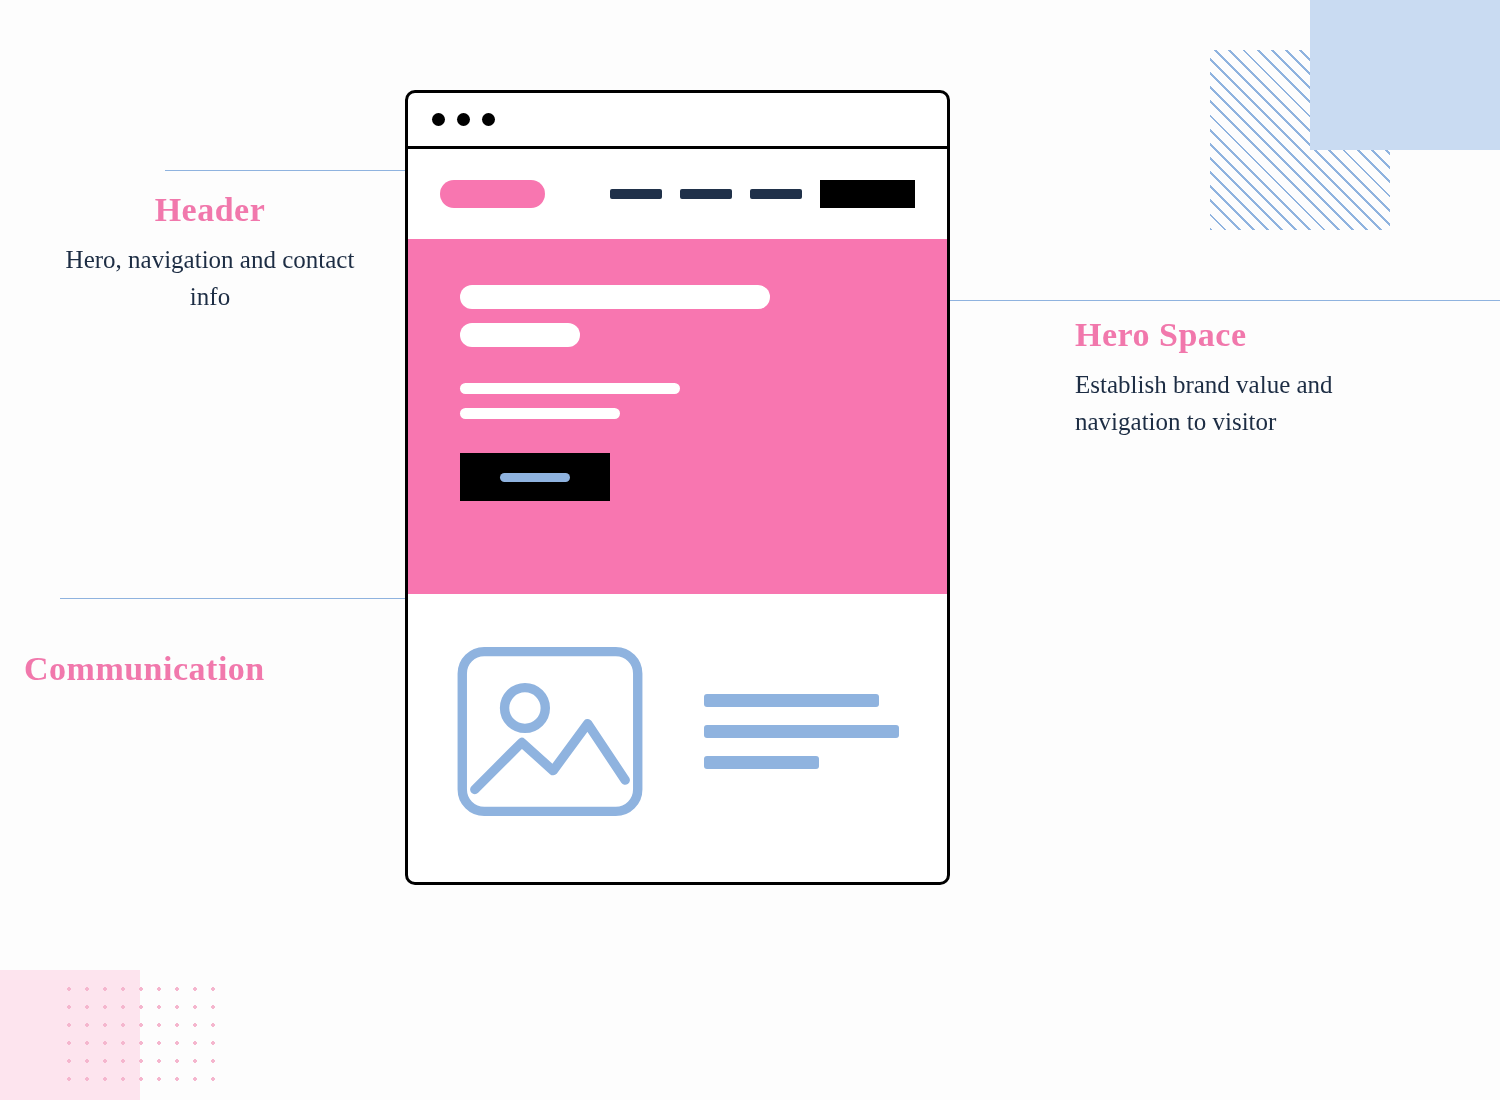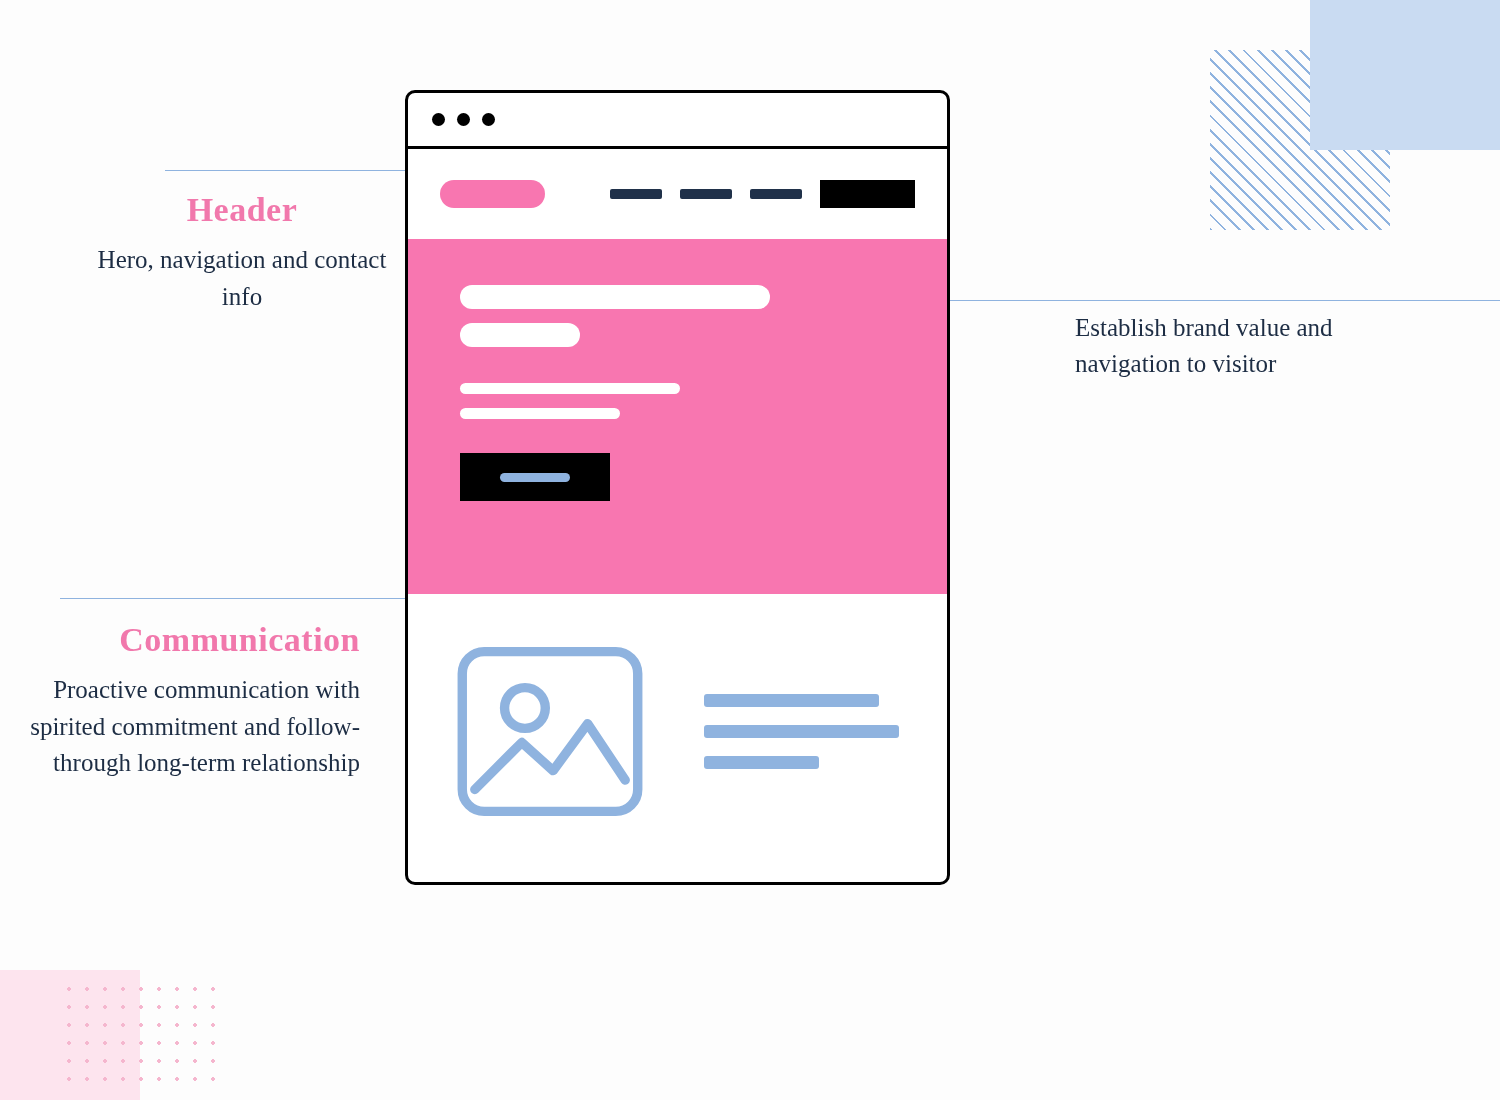--- a/index.html
+++ b/index.html
@@ -135,24 +135,24 @@
     line-height: 1.45;
   }
   .anno h3 {
     font-family: Georgia, serif;
     font-weight: bold;
     color: #f178ac;
     font-size: 34px;
     margin-bottom: 8px;
     letter-spacing: 0.5px;
   }
-  .anno-header { left: 60px; top: 185px; width: 300px; text-align: center; margin-left: 32px; }
+  .anno-header { left: 60px; top: 185px; width: 300px; text-align: center; }
   .anno-hero   { left: 1075px; top: 310px; width: 300px; text-align: left; }
   .anno-comm   { left: 20px; top: 615px; width: 340px; text-align: right; }
-  .anno-comm h3 { text-align: right; margin-left: 4px; }
+  .anno-comm h3 { text-align: left; margin-left: 4px; margin-top: 29px; }
 
   
   .leader {
     position: absolute;
     height: 0;
     border-top: 1.5px solid #8fb3df;
   }
   .leader .dot-end {
     position: absolute;
     width: 14px; height: 14px;
@@ -189,25 +189,25 @@
 </div>
 <div class="leader leader-comm">
   <div class="dot-end"></div>
 </div>
 
 <div class="anno anno-header">
   <h3>Header</h3>
   <div>Hero, navigation and contact info</div>
 </div>
 <div class="anno anno-hero">
+  <h3>Hero Space</h3>
   <div>Establish brand value and navigation to visitor</div>
 </div>
 <div class="anno anno-comm">
   <h3>Communication</h3>
-  <div>Proactive communication with spirited commitment and follow-through long-term relationship</div>
 </div>
 
 <div class="browser">
   <div class="chrome">
     <div class="dot"></div>
     <div class="dot"></div>
     <div class="dot"></div>
   </div>
 
   <div class="header-row">

